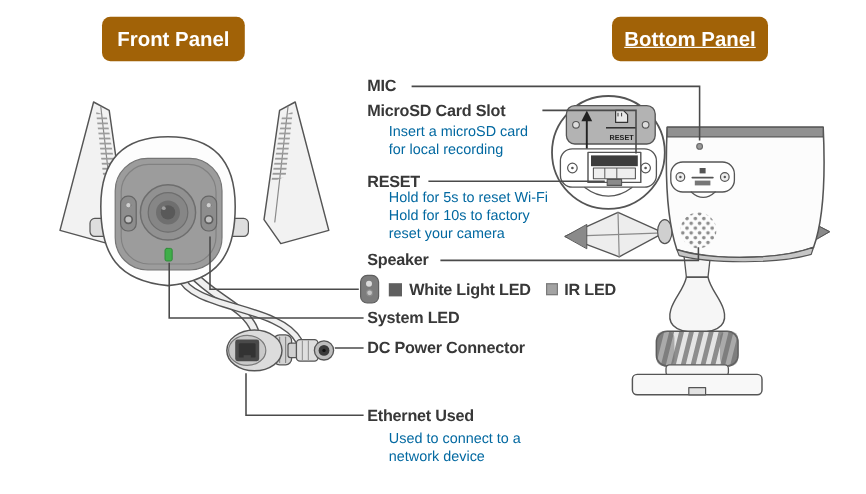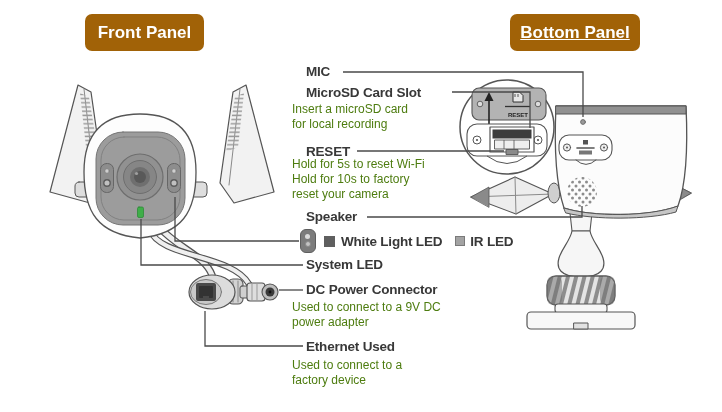--- a/index.html
+++ b/index.html
@@ -5,22 +5,22 @@
   html,body{margin:0;padding:0;background:#fff;}
   #stage{position:relative;width:722px;height:412px;background:#ffffff;overflow:hidden;
          font-family:"Liberation Sans",sans-serif;}
   #art{position:absolute;left:0;top:0;}
   .badge{position:absolute;background:#a16207;color:#fff;font:700 17px "Liberation Sans",sans-serif;
          border-radius:7px;display:flex;align-items:center;justify-content:center;}
   .badge.front{left:85px;top:14px;width:119px;height:37px;}
   .badge.bottom{left:510px;top:14px;width:130px;height:37px;text-decoration:underline;}
   .label{position:absolute;left:306px;font:700 13.5px/1.15 "Liberation Sans",sans-serif;
          color:#383838;letter-spacing:-0.2px;white-space:nowrap;}
-  .desc{position:absolute;left:292px;font:400 12px/1.24 "Liberation Sans",sans-serif;
-        color:#4d7c0f;white-space:pre-line;}
+  .desc{position:absolute;left:324px;font:400 12px/1.24 "Liberation Sans",sans-serif;
+        color:#0369a1;white-space:pre-line;}
   .legend{position:absolute;left:300px;top:229px;height:24px;display:flex;align-items:center;
           font:700 13.5px "Liberation Sans",sans-serif;color:#383838;letter-spacing:-0.2px;}
   .legend .module{width:14px;height:22px;background:#7c7c7c;border:1px solid #5e5e5e;border-radius:6px;
                   position:relative;margin-right:8px;}
   .legend .module .d1{position:absolute;left:4px;top:3.5px;width:5px;height:5px;border-radius:50%;background:#dcdcdc;}
   .legend .module .d2{position:absolute;left:3.5px;top:11px;width:6px;height:6px;border-radius:50%;
                       background:#c4c4c4;border:1px solid #8a8a8a;box-sizing:border-box;}
   .legend .sw-white{width:11px;height:11px;background:#5f5f5f;margin-right:6px;}
   .legend .sw-ir{width:10px;height:10px;background:#a3a3a3;border:1px solid #7a7a7a;box-sizing:border-box;
                  margin-left:13px;margin-right:5px;}
@@ -236,19 +236,17 @@
         <span class="d2"></span>
       </span>
     <span class="sw-white"></span>
     <span>White Light LED</span>
     <span class="sw-ir"></span>
     <span>IR LED</span>
   </div>
 
   <div class="label" style="top:282px">DC Power Connector</div>
   <div class="label" style="top:257px">System LED</div>
-  <div class="desc" style="top:300px">Used to connect to a 9V DC
-power adapter</div>
   <div class="label" style="top:339px">Ethernet Used</div>
   <div class="desc" style="top:358px">Used to connect to a
-factory device</div>
+network device</div>
 
 </div>
 
 </body></html>

